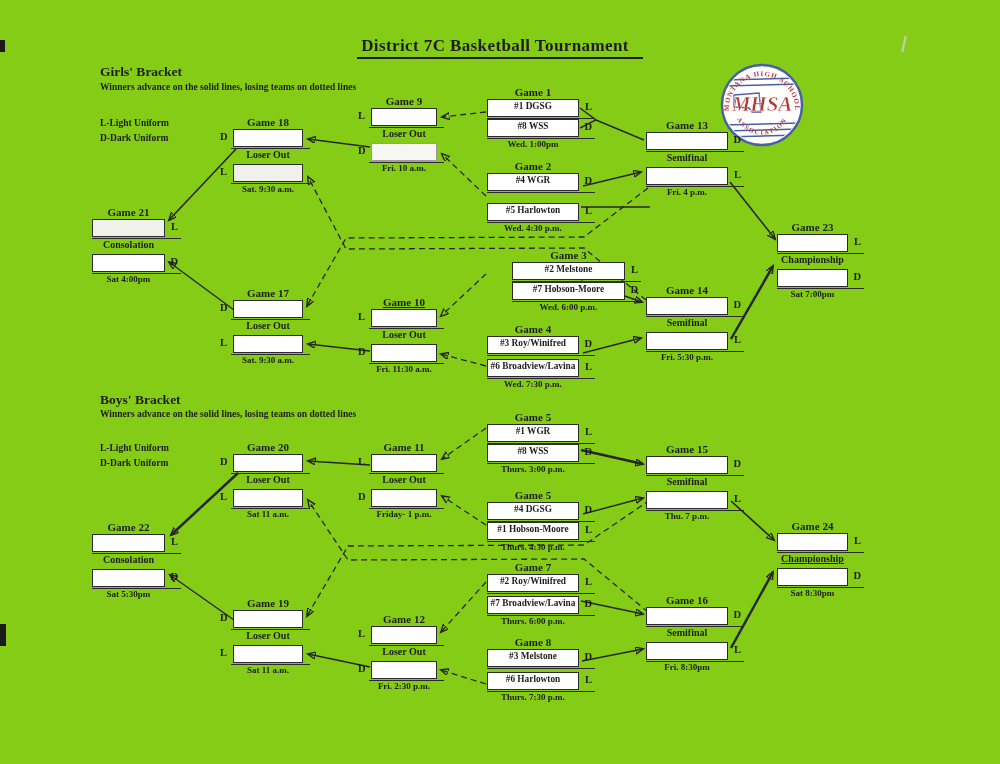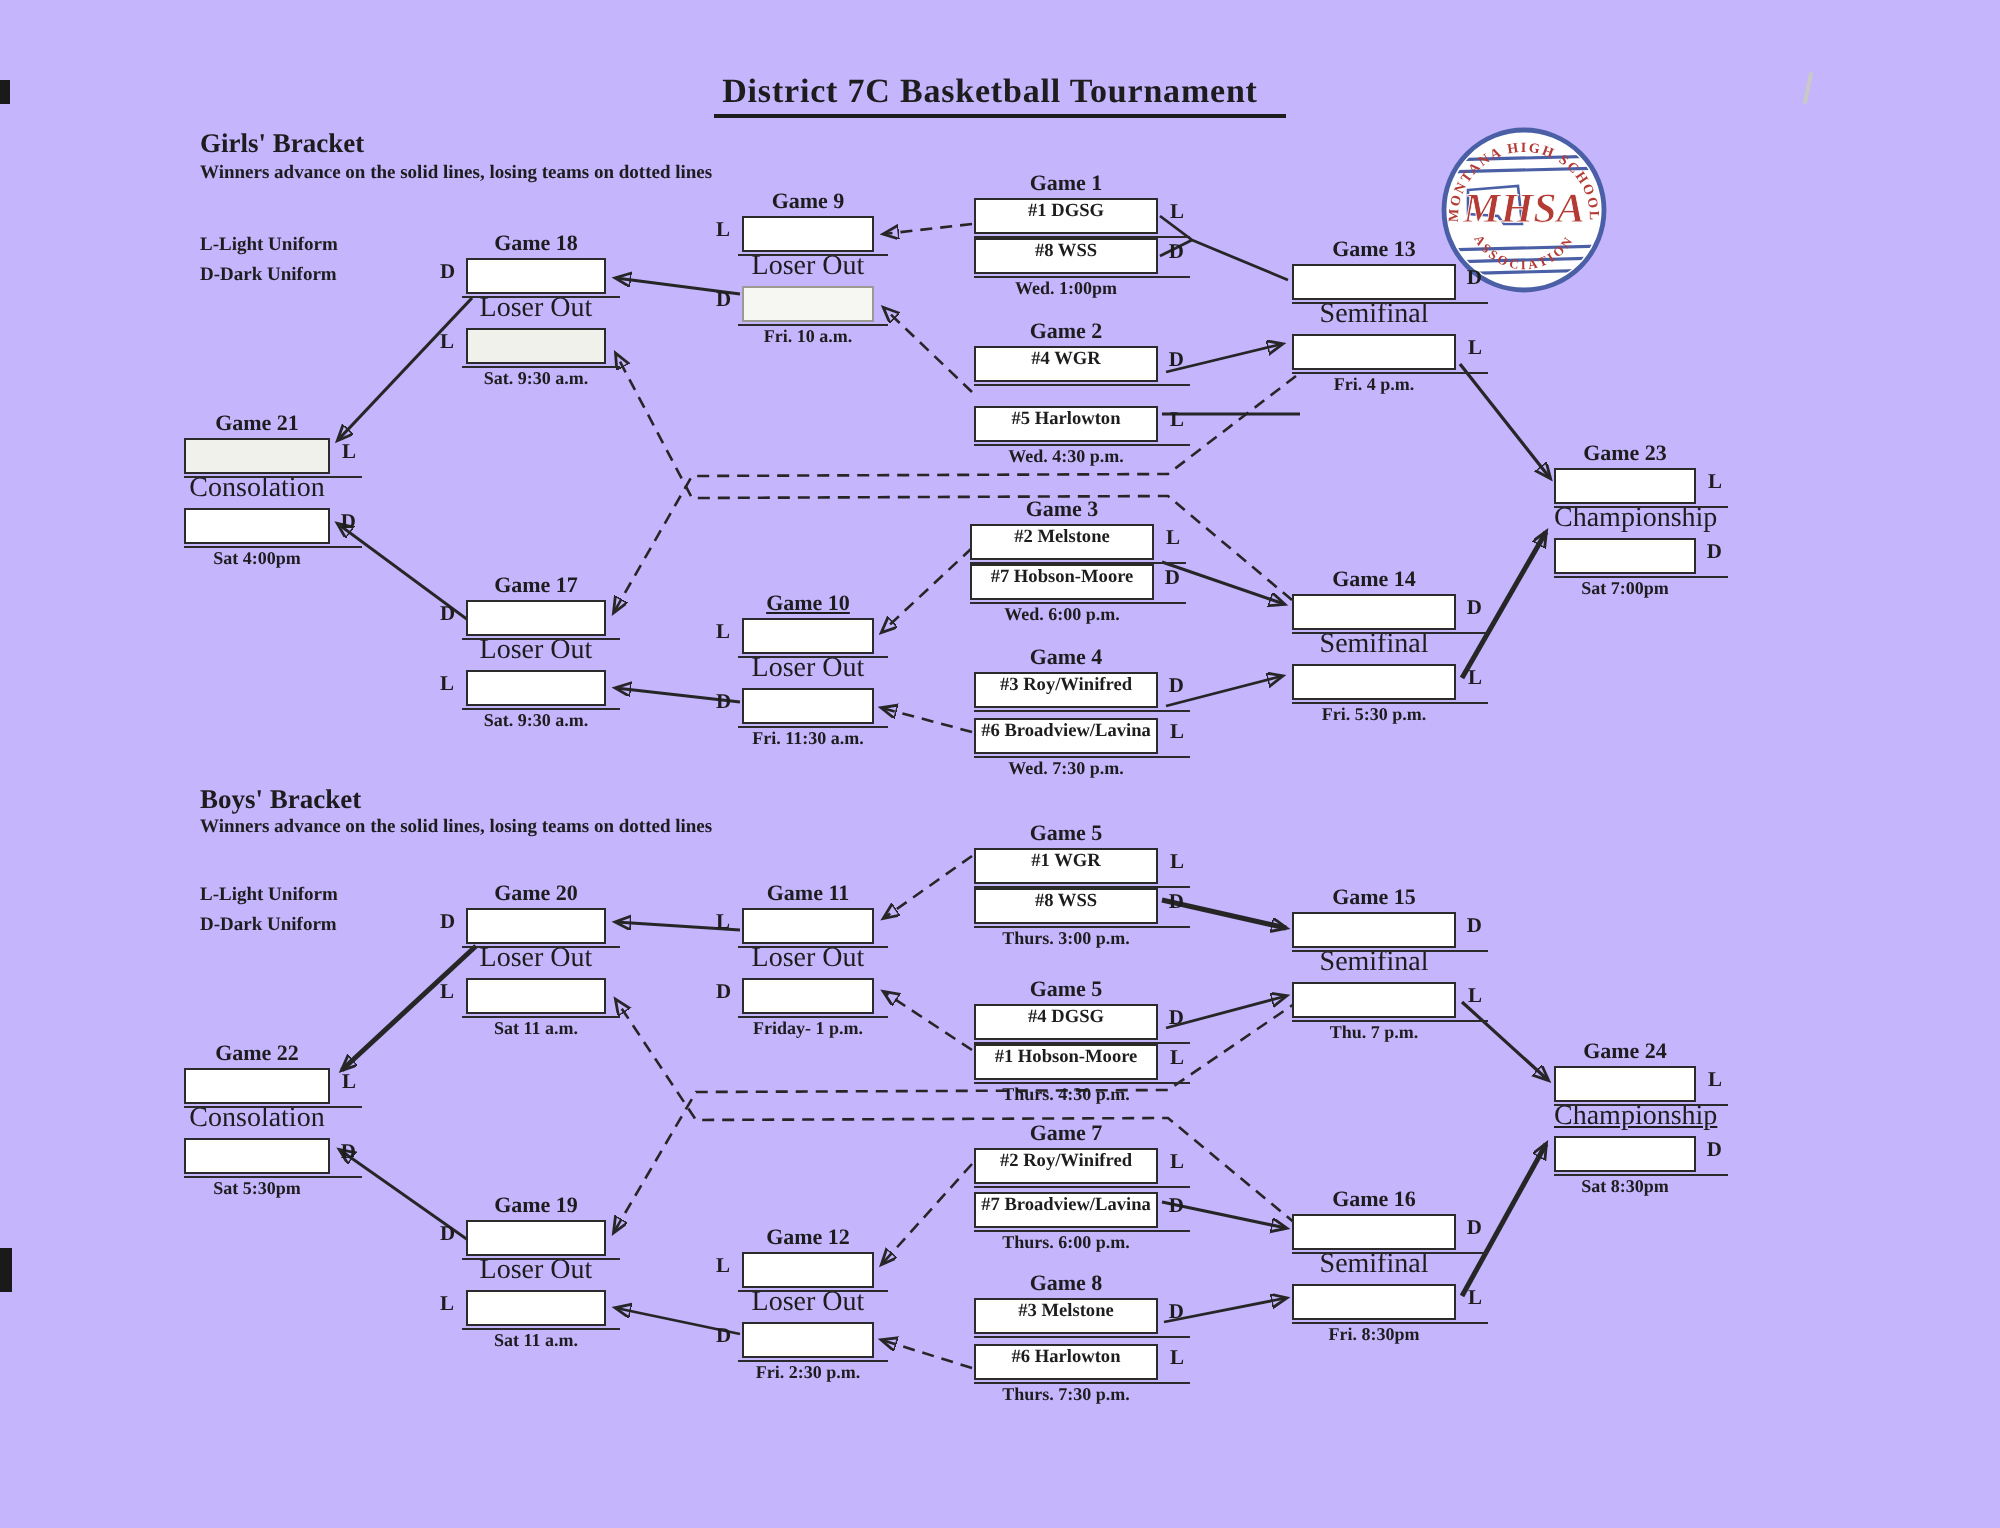--- a/index.html
+++ b/index.html
@@ -1,16 +1,16 @@
 <!DOCTYPE html>
 <html><head>
 <meta charset="utf-8">
 <style>
   html,body{margin:0;padding:0;background:#e8e8e8;}
-  #page{position:relative;width:1000px;height:764px;background:#c4b5fd;overflow:hidden;
+  #page{position:relative;width:1000px;height:764px;background:#84cc16;overflow:hidden;
         font-family:"Liberation Serif","DejaVu Serif",serif;color:#1d1d1d;}
   
   #hdr{position:absolute;top:36px;left:0;width:1000px;text-align:center;}
   #title{display:inline-block;font-size:17px;font-weight:bold;letter-spacing:.4px;
          border-bottom:2px solid #1d1d1d;padding:0 14px 1px 4px;}
   #subtitle{font-size:12.5px;font-weight:bold;margin-top:2px;}
   
   .sec-head{position:absolute;font-size:13.5px;font-weight:bold;}
   .sec-note{position:absolute;font-size:9.5px;font-weight:600;}
   .legend{position:absolute;font-size:9.5px;font-weight:bold;}
@@ -21,21 +21,21 @@
   .slot{position:relative;height:18px;margin-bottom:2px;}
   .slot .box{position:absolute;left:0;right:0;top:0;bottom:0;border:1.6px solid #2b2b2b;background:#fff;}
   .slot .box.wiped{background:#f1f1ec;}
   .slot .box.faded{border-color:#9b9b93;background:#f6f6f2;}
   .slot .team{position:absolute;left:0;right:0;top:2px;font-size:9.3px;font-weight:bold;white-space:nowrap;}
   .slot .letter{position:absolute;top:2px;font-size:10.5px;font-weight:bold;}
   .lr .slot .letter{right:-13px;}
   .ll .slot .letter{left:-13px;}
   .lr .slot::after{content:"";position:absolute;left:0;right:-16px;bottom:-1.6px;border-bottom:1.6px solid #2b2b2b;}
   .ll .slot::after{content:"";position:absolute;left:-2px;right:-7px;bottom:-1.6px;border-bottom:1.6px solid #2b2b2b;}
-  .g-mid{font-size:14px;font-weight:normal;height:11px;line-height:11px;margin:2px 0 4px;}
+  .g-mid{font-size:10px;font-weight:bold;height:11px;line-height:11px;margin:2px 0 4px;}
   .g-mid.u{text-decoration:underline;}
   .g-time{font-size:9px;font-weight:bold;margin-top:2px;white-space:nowrap;}
   
   #wires{position:absolute;left:0;top:0;z-index:0;}
   .game,.sec-head,.sec-note,.legend,#hdr{z-index:2;}
   #wires path{fill:none;stroke:#262626;stroke-width:1.4px;}
   #wires path.thick{stroke-width:2.5px;}
   #wires path.dash{stroke-dasharray:6 4;stroke-width:1.3px;}
   #wires path.thin{stroke-width:1.6px;}
   
@@ -157,21 +157,21 @@
         <span class="letter">D</span>
       </div>
     <div class="slot" style="margin-top:12px;">
         <div class="box"></div>
         <span class="team">#5 Harlowton</span>
         <span class="letter">L</span>
       </div>
     <div class="g-time">Wed. 4:30 p.m.</div>
   </div>
 
-  <div class="game lr" style="left:485px;top:249px;width:92px;">
+  <div class="game lr" style="left:512px;top:249px;width:113px;">
     <div class="g-title">Game 3</div>
     <div class="slot">
         <div class="box"></div>
         <span class="team">#2 Melstone</span>
         <span class="letter">L</span>
       </div>
     <div class="slot">
         <div class="box"></div>
         <span class="team">#7 Hobson-Moore</span>
         <span class="letter">D</span>

